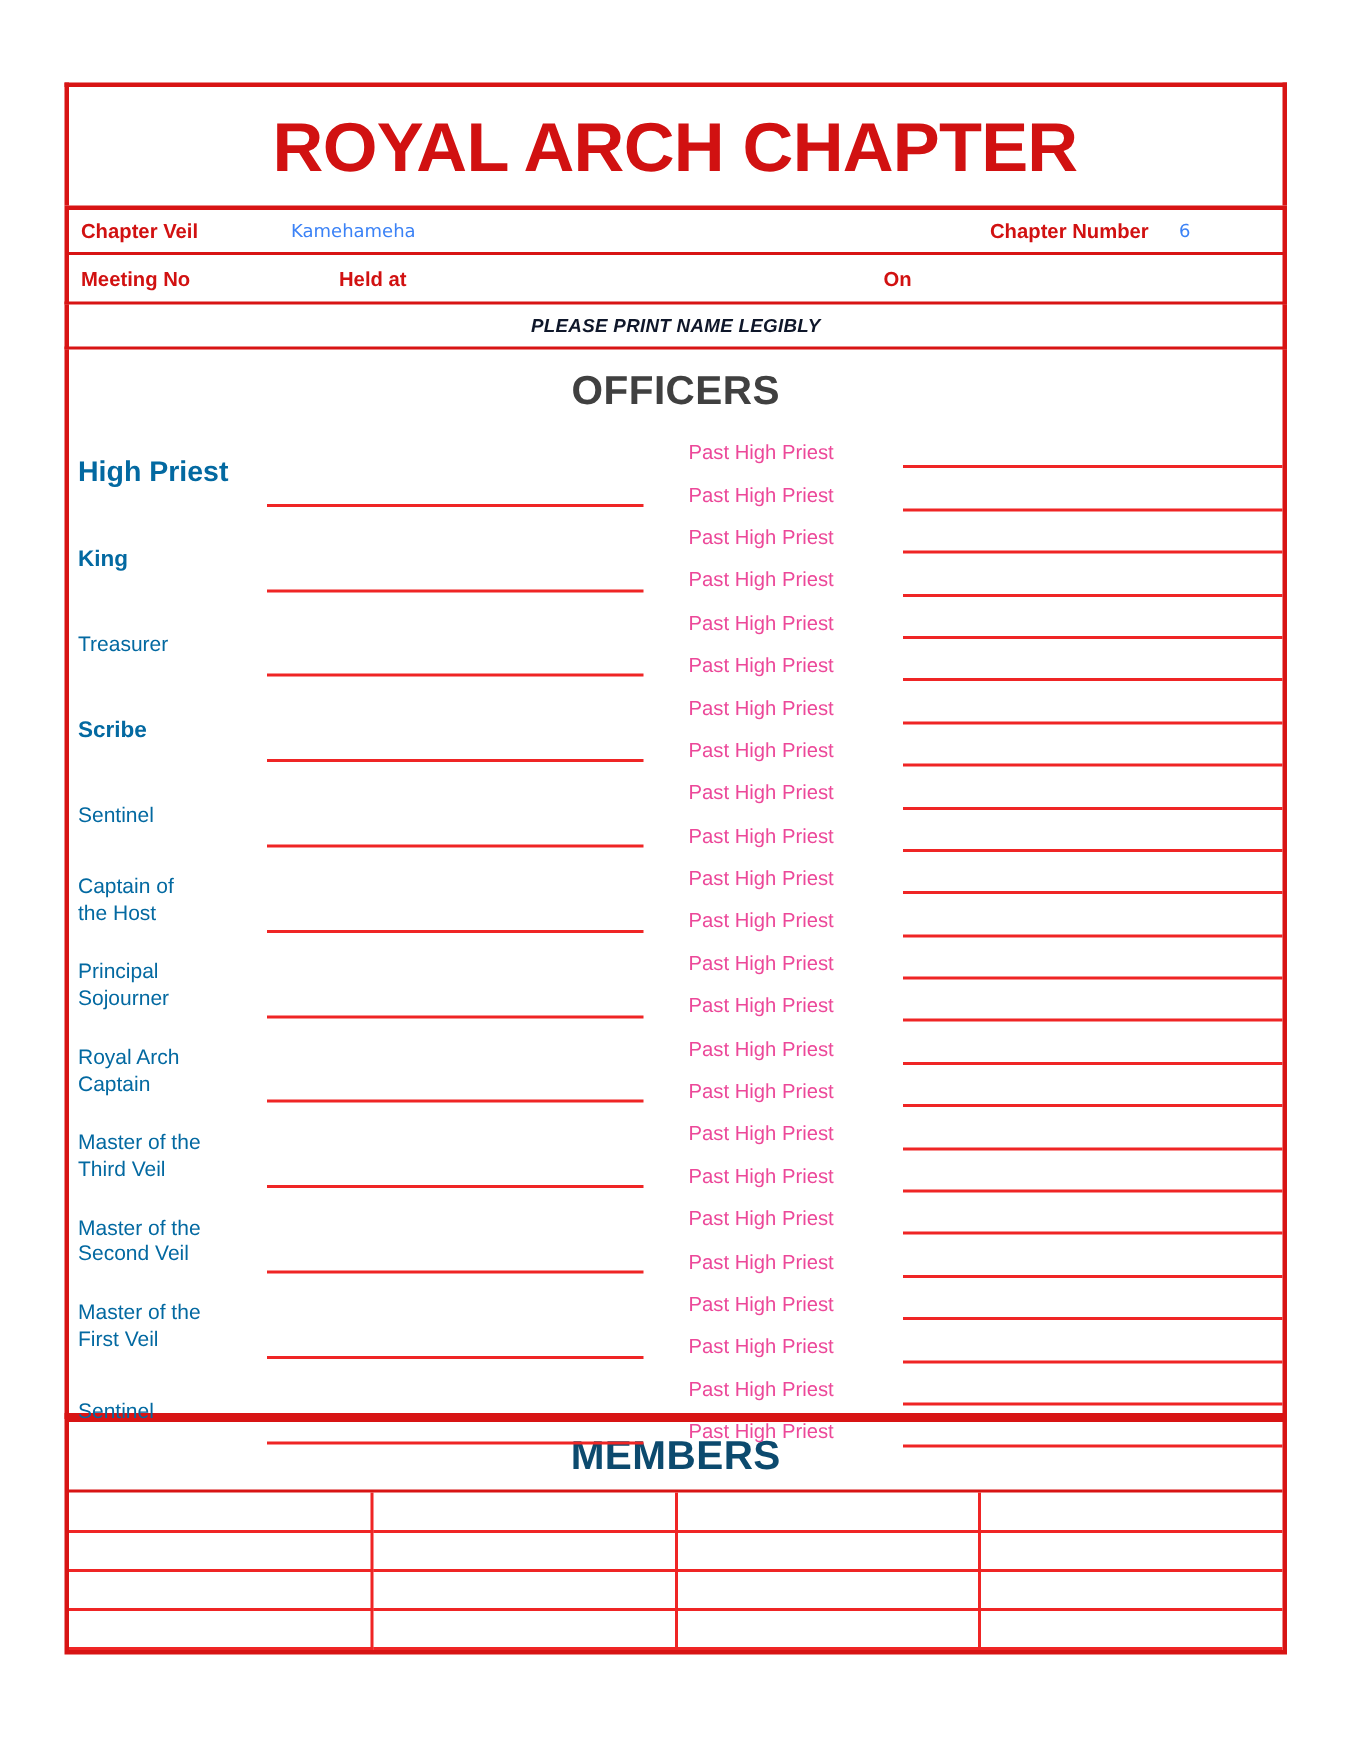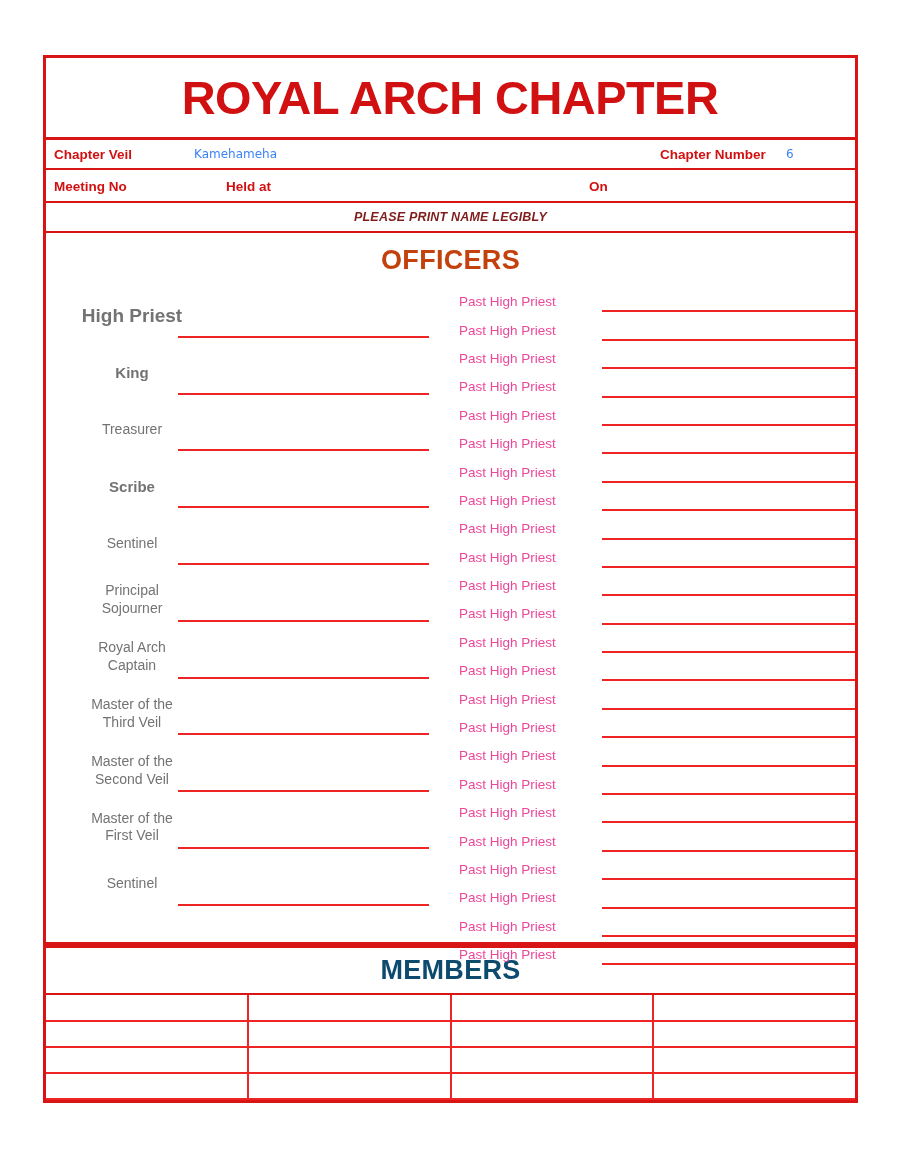--- a/index.html
+++ b/index.html
@@ -72,38 +72,38 @@
   .legibly-row {
     height: 30px;
     border-left: 3px solid #d81414;
     border-right: 3px solid #d81414;
     border-bottom: 2px solid #d81414;
     display: flex;
     align-items: center;
     justify-content: center;
   }
   .legibly-text {
-    color: #7f1d1d;
+    color: #0f172a;
     font-size: 12.5px;
     font-weight: bold;
     font-style: italic;
     letter-spacing: 0.2px;
   }
 
   
   .officers {
     border-left: 3px solid #d81414;
     border-right: 3px solid #d81414;
     border-bottom: 4px solid #d81414;
     height: 713px;
     position: relative;
   }
   .officers-head {
     text-align: center;
-    color: #c2410c;
+    color: #404040;
     font-size: 27px;
     font-weight: bold;
     padding-top: 12px;
     letter-spacing: 0.3px;
   }
 
   .off-grid {
     position: absolute;
     left: 0;
     top: 55px;
@@ -112,22 +112,22 @@
 
   
   .off-row {
     position: relative;
     height: 56.8px;
   }
   .off-label {
     position: absolute;
     right: 643px;
     width: 160px;
-    text-align: center;
-    color: #737373;
+    text-align: left;
+    color: #0369a1;
     font-size: 14px;
     line-height: 1.28;
     top: 50%;
     transform: translateY(-50%);
   }
   .off-label.bold { font-weight: bold; font-size: 15px; }
   .off-label.big  { font-weight: bold; font-size: 19px; }
   .off-line {
     position: absolute;
     left: 132px;
@@ -257,20 +257,27 @@
           <div class="off-line"></div>
         </div>
         <div class="off-row">
           <div class="off-label">
             <div>Sentinel</div>
           </div>
           <div class="off-line"></div>
         </div>
         <div class="off-row">
           <div class="off-label">
+            <div>Captain of</div>
+            <div>the Host</div>
+          </div>
+          <div class="off-line"></div>
+        </div>
+        <div class="off-row">
+          <div class="off-label">
             <div>Principal</div>
             <div>Sojourner</div>
           </div>
           <div class="off-line"></div>
         </div>
         <div class="off-row">
           <div class="off-label">
             <div>Royal Arch</div>
             <div>Captain</div>
           </div>

